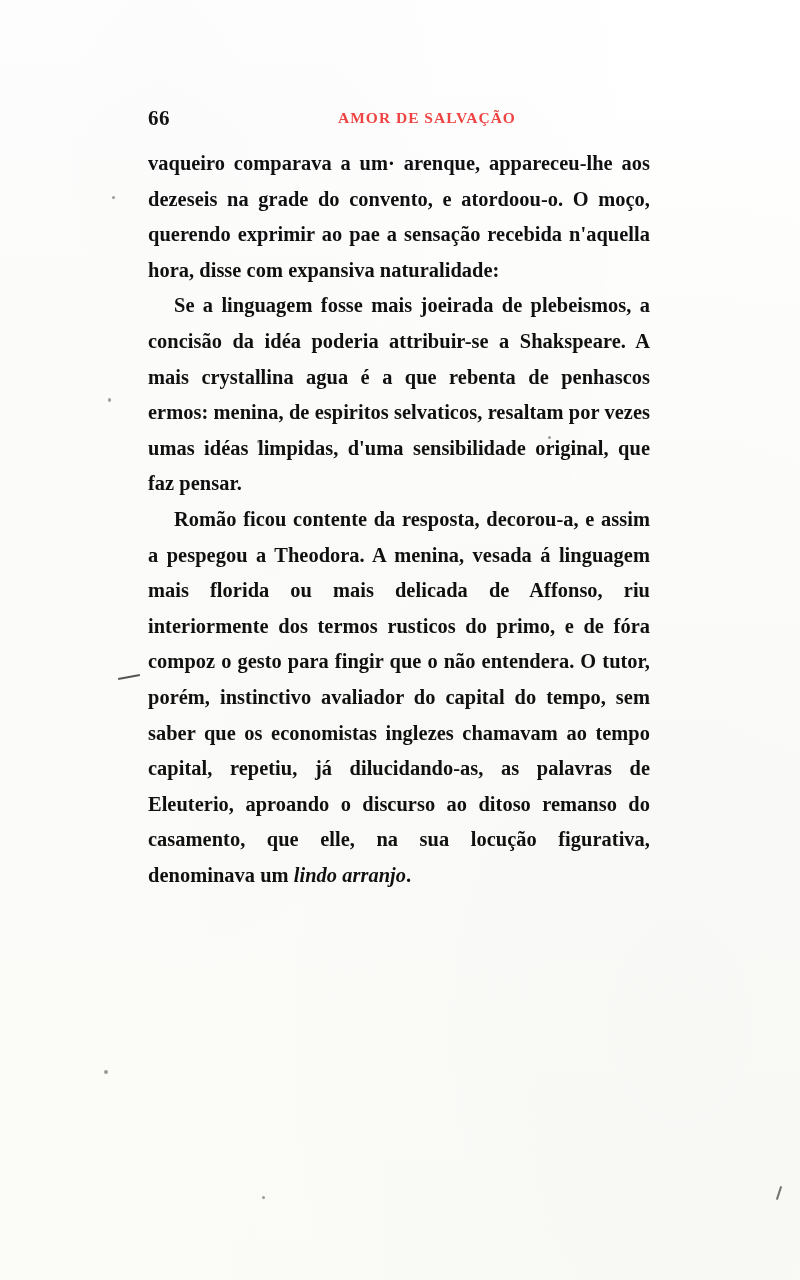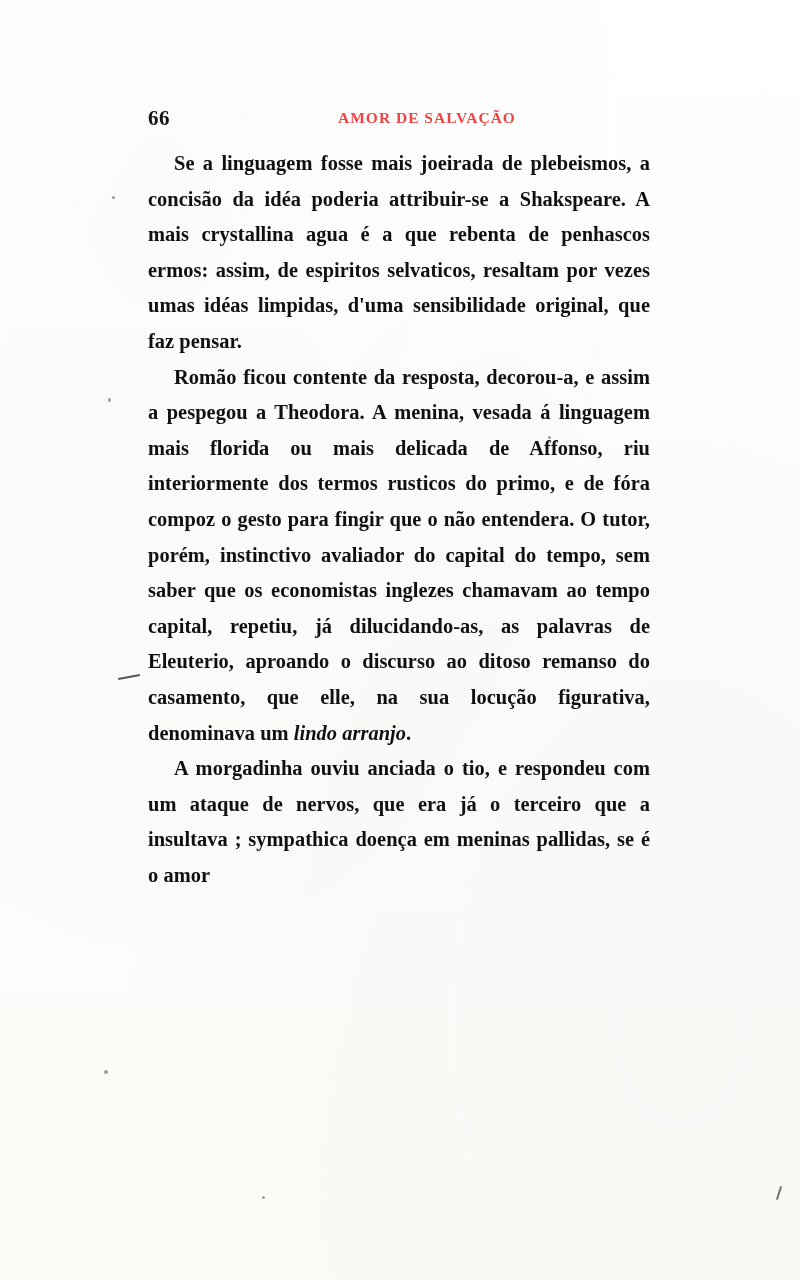--- a/index.html
+++ b/index.html
@@ -118,27 +118,27 @@
 
   <div id="content">
 
     <div class="head-row">
       <div class="folio">66</div>
       <div class="running-title">AMOR DE SALVAÇÃO</div>
     </div>
 
     <div class="textblock">
 
+      <p class="para">vaqueiro comparava a um· arenque, appareceu-lhe aos dezeseis na grade do convento, e atordoou-o. O moço, querendo exprimir ao pae a sensação recebida n'aquella hora, disse com expansiva naturalidade:</p>
 
 
-      <p class="para indent">Se a linguagem fosse mais joeirada de plebeismos, a concisão da idéa poderia attribuir-se a Shakspeare. A mais crystallina agua é a que rebenta de penhascos ermos: assim, de espiritos selvaticos, resaltam por vezes umas idéas limpidas, d'uma sensibilidade original, que faz pensar.</p>
+      <p class="para indent">Se a linguagem fosse mais joeirada de plebeismos, a concisão da idéa poderia attribuir-se a Shakspeare. A mais crystallina agua é a que rebenta de penhascos ermos: menina, de espiritos selvaticos, resaltam por vezes umas idéas limpidas, d'uma sensibilidade original, que faz pensar.</p>
 
       <p class="para indent"><span>Romão ficou contente da resposta, decorou-a, e assim a pespegou a Theodora. A menina, vesada á linguagem mais florida ou mais delicada de Affonso, riu interiormente dos termos rusticos do primo, e de fóra compoz o gesto para fingir que o não entendera. O tutor, porém, instinctivo avaliador do capital do tempo, sem saber que os economistas inglezes chamavam ao tempo capital, repetiu, já dilucidando-as, as palavras de Eleuterio, aproando o discurso ao ditoso remanso do casamento, que elle, na sua locução figurativa, denominava um </span><span class="it">lindo arranjo</span><span>.</span></p>
 
-      <p class="para indent">A morgadinha ouviu anciada o tio, e respondeu com um ataque de nervos, que era já o terceiro que a insultava ; sympathica doença em meninas pallidas, se é o amor</p>
 
     </div>
 
     <div class="dash-mark" style="left:118px; top:676px;"></div>
     <div class="speck" style="left:112px; top:196px; width:3px; height:3px;"></div>
     <div class="speck" style="left:108px; top:398px; width:3px; height:4px;"></div>
     <div class="speck" style="left:257px; top:440px; width:3px; height:3px;"></div>
     <div class="speck" style="left:548px; top:436px; width:3px; height:3px;"></div>
     <div class="speck" style="left:104px; top:1070px; width:4px; height:4px;"></div>
     <div class="speck" style="left:262px; top:1196px; width:3px; height:3px;"></div>

